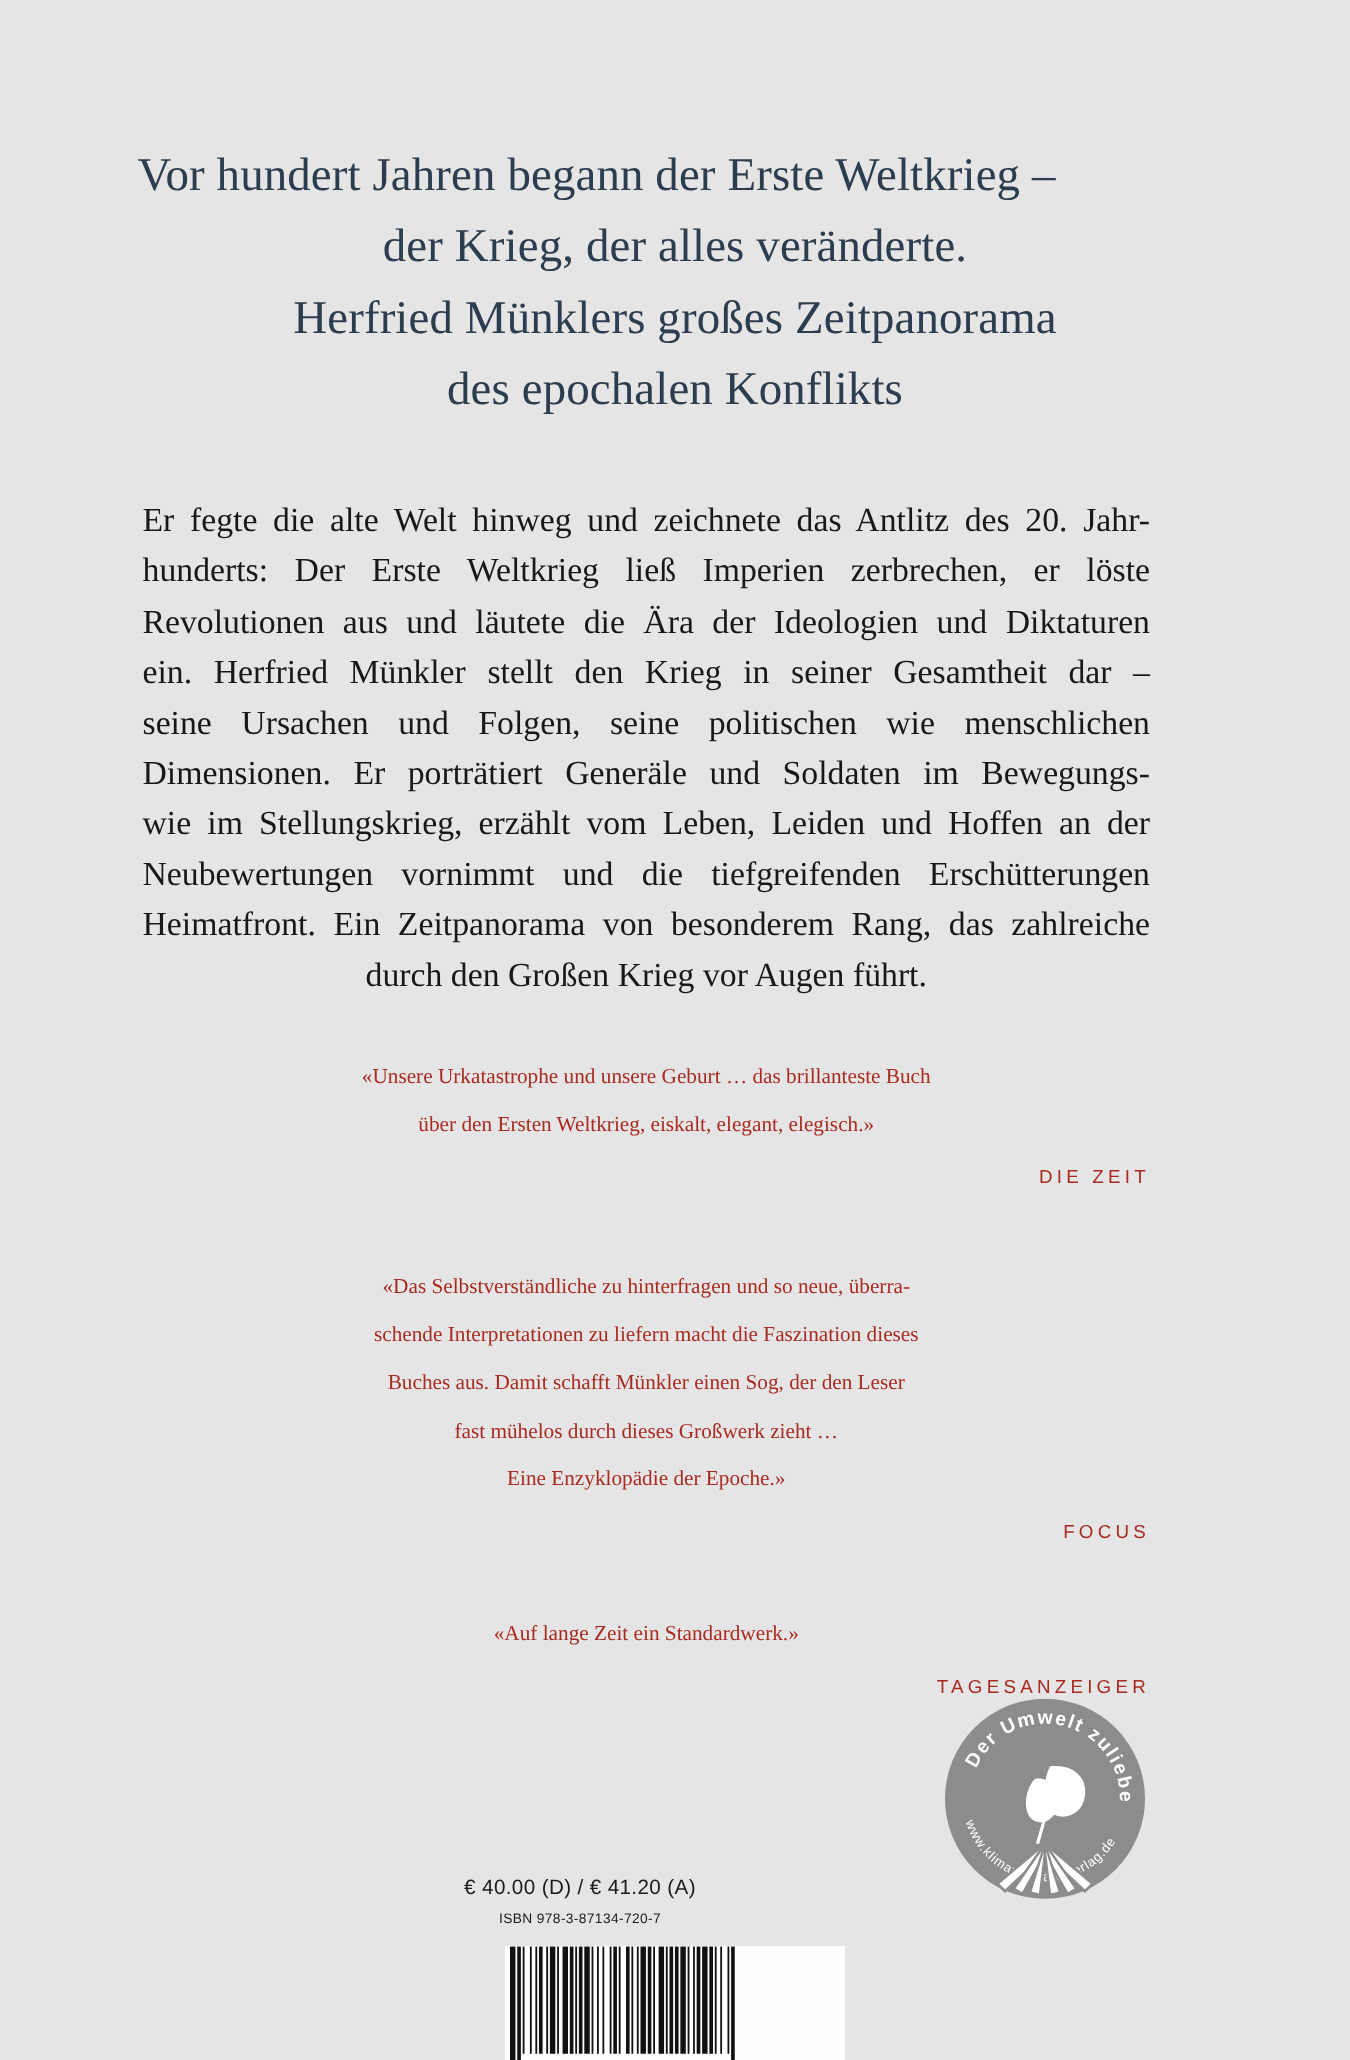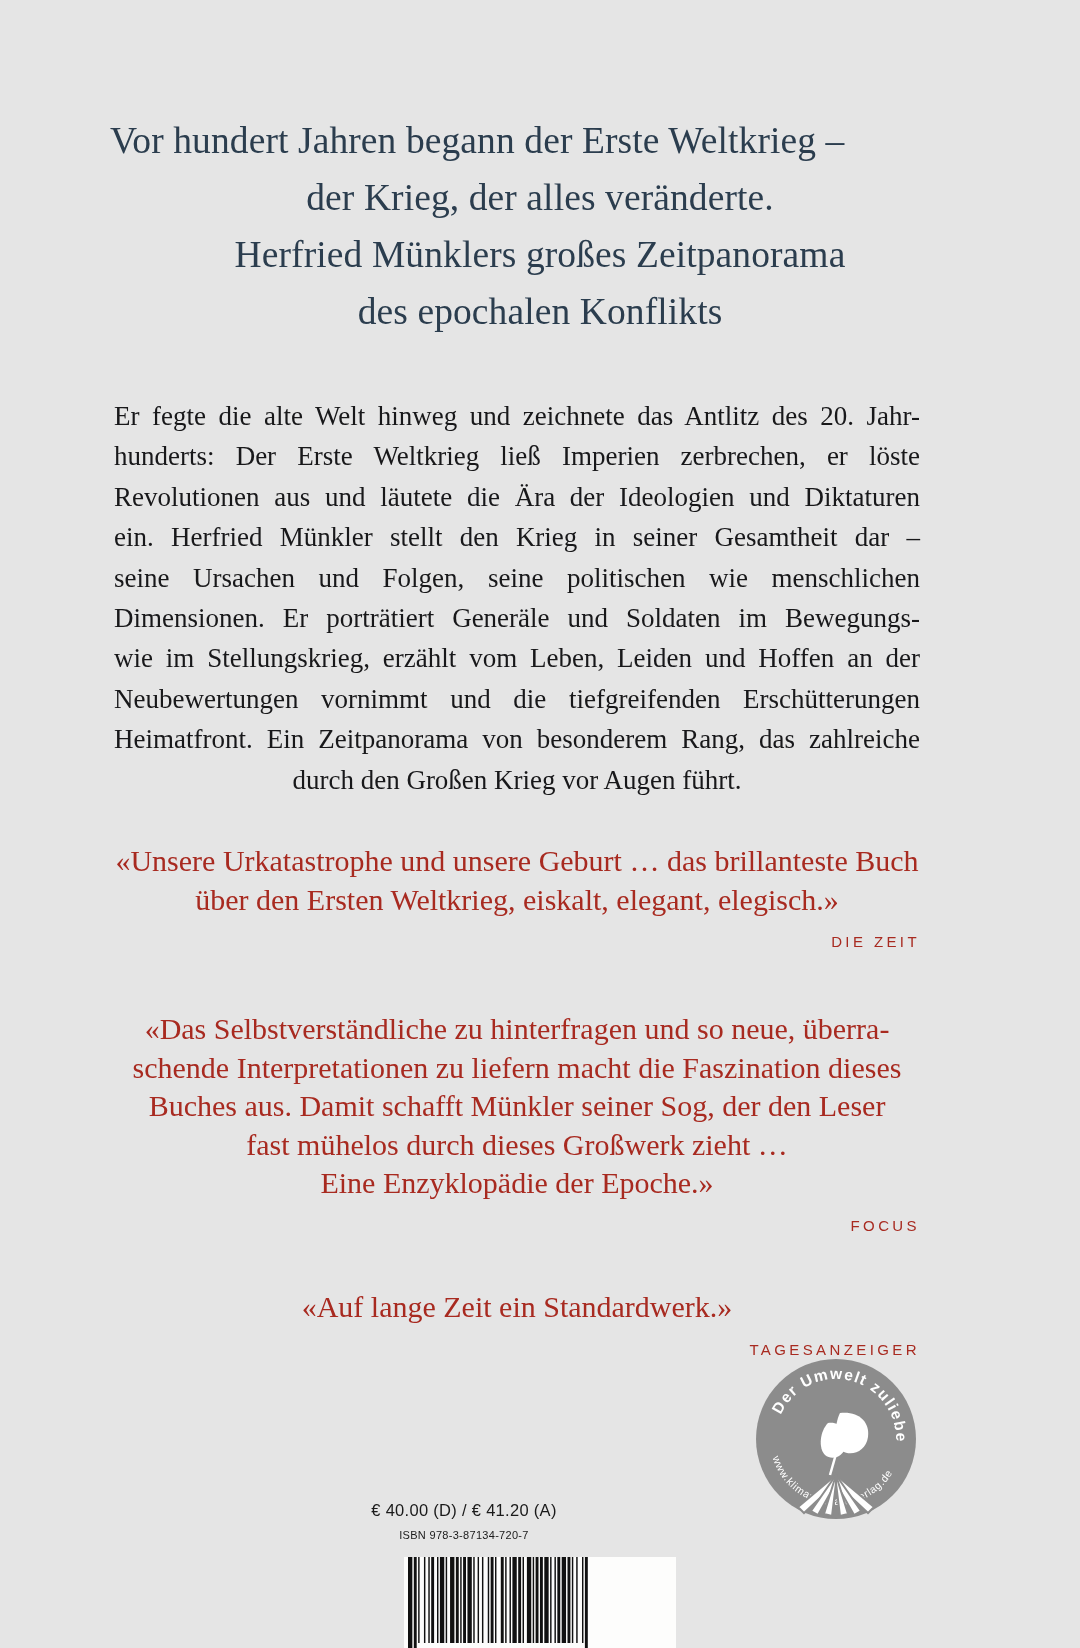--- a/index.html
+++ b/index.html
@@ -70,21 +70,21 @@
   
   .quote-block {
     position: absolute;
     width: 806px;
     left: 114px;
     text-align: center;
     color: #a82a20;
     font-family: "Liberation Serif", serif;
   }
   .quote-text {
-    font-size: 30px;
+    font-size: 17px;
     line-height: 38.5px;
   }
   .quote-text .ql {
     display: block;
     white-space: nowrap;
   }
   .attrib {
     font-family: "Liberation Sans", sans-serif;
     font-size: 15px;
     letter-spacing: 3.4px;
@@ -170,21 +170,21 @@
       <span class="ql">«Unsere Urkatastrophe und unsere Geburt … das brillanteste Buch</span>
       <span class="ql">über den Ersten Weltkrieg, eiskalt, elegant, elegisch.»</span>
     </div>
     <div class="attrib">DIE ZEIT</div>
   </div>
 
   <div class="quote-block" id="quote2">
     <div class="quote-text">
       <span class="ql">«Das Selbstverständliche zu hinterfragen und so neue, überra-</span>
       <span class="ql">schende Interpretationen zu liefern macht die Faszination dieses</span>
-      <span class="ql">Buches aus. Damit schafft Münkler seiner Sog, der den Leser</span>
+      <span class="ql">Buches aus. Damit schafft Münkler einen Sog, der den Leser</span>
       <span class="ql">fast mühelos durch dieses Großwerk zieht …</span>
       <span class="ql">Eine Enzyklopädie der Epoche.»</span>
     </div>
     <div class="attrib">FOCUS</div>
   </div>
 
   <div class="quote-block" id="quote3">
     <div class="quote-text">
       <span class="ql">«Auf lange Zeit ein Standardwerk.»</span>
     </div>

